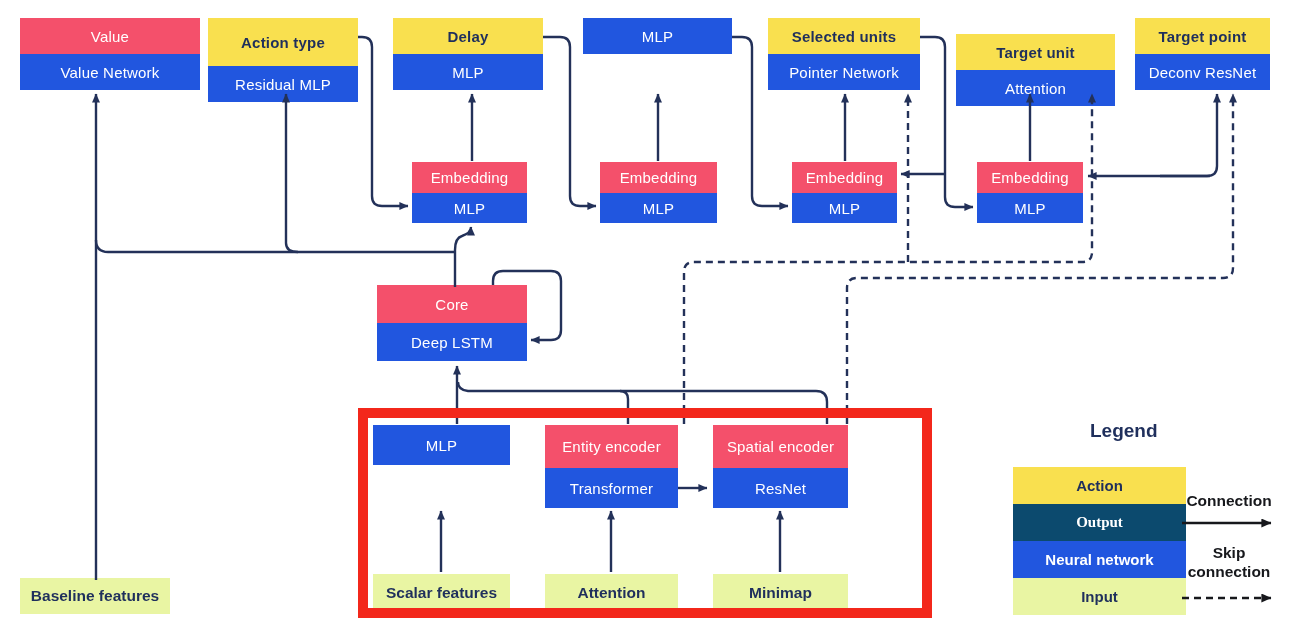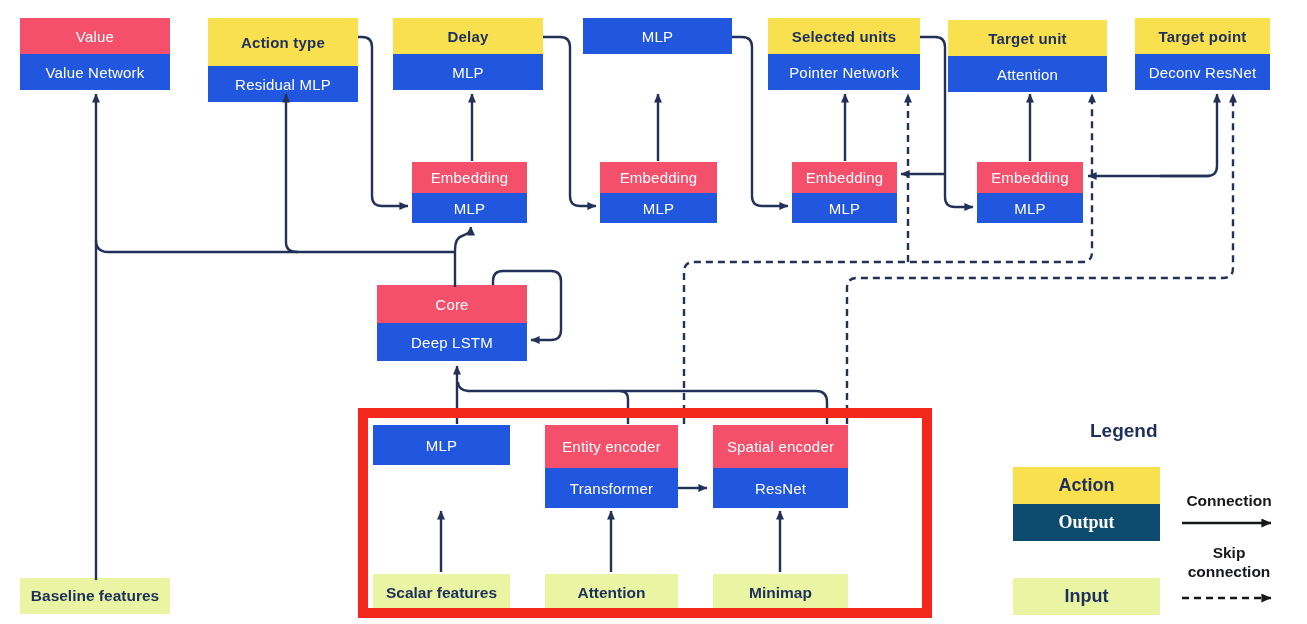--- a/index.html
+++ b/index.html
@@ -11,22 +11,22 @@
   .bg-yellow{background:var(--yellow);color:var(--navy);}
   .bg-pink{background:var(--pink);color:#fff;font-weight:500;}
   .bg-blue{background:var(--blue);color:#fff;font-weight:500;}
   .inputbox{position:absolute;display:flex;align-items:center;justify-content:center;
             font-size:15.5px;font-weight:700;color:var(--navy);background:var(--green);}
   #lines{position:absolute;left:0;top:0;z-index:4;pointer-events:none;}
   #red-rect{position:absolute;z-index:5;border:10px solid var(--red);background:transparent;}
   .shadow-half{flex:1;}
   #legend-title{position:absolute;left:1090px;top:420px;width:120px;text-align:left;
                 font-size:19px;font-weight:700;color:var(--navy);}
-  .legend-swatch{position:absolute;left:1013px;width:147px;height:37px;display:flex;
-                 align-items:center;justify-content:center;font-size:18px;font-weight:600;}
+  .legend-swatch{position:absolute;left:1013px;width:173px;height:37px;display:flex;
+                 align-items:center;justify-content:center;font-size:15px;font-weight:600;}
   #conn-label{position:absolute;left:1168px;top:492px;width:122px;text-align:center;
               font-size:15.5px;font-weight:700;color:#17181C;}
   #skip-label{position:absolute;left:1176px;top:543px;width:106px;text-align:center;
               font-size:15.5px;font-weight:700;color:#17181C;line-height:1.25;}
   .z1{z-index:1}.z2{z-index:2}
 </style>
 </head>
 <body>
 
 <div id="stage" style="--yellow: #F9E04F; --pink: #F4506B; --blue: #2156DF; --green: #E9F5A3; --navy: #1F2F5C; --red: #F3271B;">
@@ -83,40 +83,40 @@
   <div id="skip-label">Skip connection</div>
 
 <div class="box z1" style="left: 38px; top: 1px; width: 150px;">
       <div class="shadow-half" style="height: 36px; background: rgb(251, 220, 228);"></div>
       <div class="shadow-half" style="height: 36px; background: rgb(198, 214, 247);"></div>
     </div>
     <div class="box z1" style="left: 29px; top: 9px; width: 150px;">
       <div class="shadow-half" style="height: 36px; background: rgb(248, 185, 201);"></div>
       <div class="shadow-half" style="height: 36px; background: rgb(143, 172, 238);"></div>
     </div>
-    <div class="box z2" style="left: 20px; top: 18px; width: 150px;">
+    <div class="box z2" style="left: 20px; top: 18px; width: 180px;">
       <div class="half bg-pink" style="height: 36px;">Value</div>
       <div class="half bg-blue" style="height: 36px;">Value Network</div>
     </div>
     <div class="box z2" style="left: 208px; top: 18px; width: 150px;">
       <div class="half bg-yellow" style="height: 48px;">Action type</div>
       <div class="half bg-blue" style="height: 36px;">Residual MLP</div>
     </div>
     <div class="box z2" style="left: 393px; top: 18px; width: 150px;">
       <div class="half bg-yellow" style="height: 36px;">Delay</div>
       <div class="half bg-blue" style="height: 36px;">MLP</div>
     </div>
     <div class="box z2" style="left: 583px; top: 18px; width: 149px;">
       <div class="half bg-blue" style="height: 36px;">MLP</div>
     </div>
     <div class="box z2" style="left: 768px; top: 18px; width: 152px;">
       <div class="half bg-yellow" style="height: 36px;">Selected units</div>
       <div class="half bg-blue" style="height: 36px;">Pointer Network</div>
     </div>
-    <div class="box z2" style="left: 948px; top: 20px; width: 159px;">
+    <div class="box z2" style="left: 948px; top: 34px; width: 159px; padding-left: 8px;">
       <div class="half bg-yellow" style="height: 36px;">Target unit</div>
       <div class="half bg-blue" style="height: 36px;">Attention</div>
     </div>
     <div class="box z2" style="left: 1135px; top: 18px; width: 135px;">
       <div class="half bg-yellow" style="height: 36px;">Target point</div>
       <div class="half bg-blue" style="height: 36px;">Deconv ResNet</div>
     </div>
     <div class="box z2" style="left: 412px; top: 162px; width: 115px;">
       <div class="half bg-pink" style="height: 31px;">Embedding</div>
       <div class="half bg-blue" style="height: 30px;">MLP</div>
@@ -147,14 +147,15 @@
     <div class="box z2" style="left: 713px; top: 425px; width: 135px;">
       <div class="half bg-pink" style="height: 43px;">Spatial encoder</div>
       <div class="half bg-blue" style="height: 40px;">ResNet</div>
     </div>
     <div class="inputbox z2" style="left: 20px; top: 578px; width: 150px; height: 36px;">Baseline features</div>
     <div class="inputbox z2" style="left: 373px; top: 574px; width: 137px; height: 38px;">Scalar features</div>
     <div class="inputbox z2" style="left: 545px; top: 574px; width: 133px; height: 38px;">Attention</div>
     <div class="inputbox z2" style="left: 713px; top: 574px; width: 135px; height: 38px;">Minimap</div>
     <div class="legend-swatch z2" style="top: 467px; background: rgb(249, 224, 79); color: rgb(31, 47, 92);">Action</div>
     <div class="legend-swatch z2" style="top: 504px; background: #0c4a6e; color: rgb(255, 255, 255); font-family: Liberation Serif, serif;">Output</div>
+    <div class="legend-swatch z2" style="top: 541px; background: rgb(33, 86, 223); color: rgb(255, 255, 255);">Neural network</div>
     <div class="legend-swatch z2" style="top: 578px; background: rgb(233, 245, 163); color: rgb(31, 47, 92);">Input</div>
   </div>
 
 </body></html>

